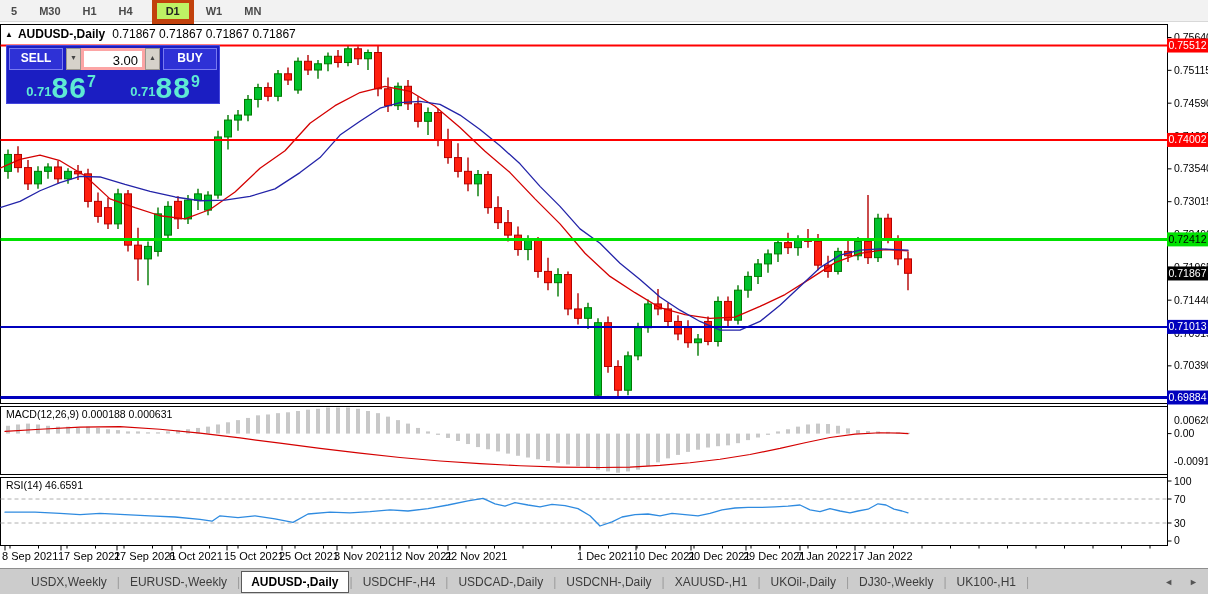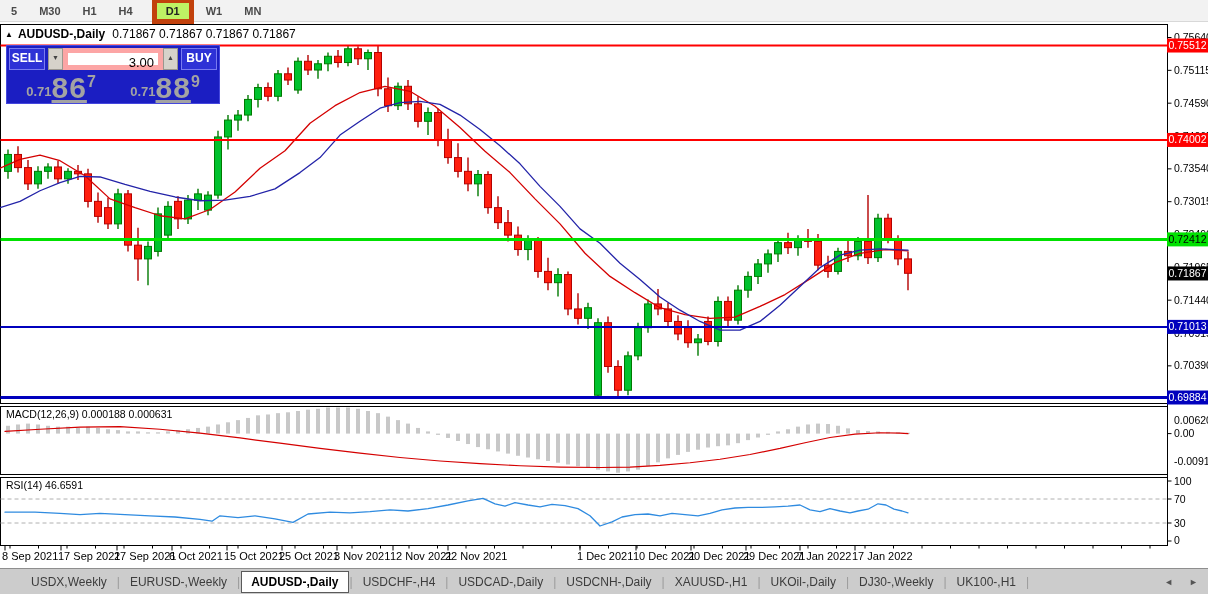--- a/index.html
+++ b/index.html
@@ -17,31 +17,31 @@
   
   #chart-title { position:absolute; left:5px; top:27px; display:flex; align-items:center;
     font-size:12px; font-weight:bold; color:#000; z-index:5; }
   #chart-title .tri { font-size:8px; margin-right:5px; color:#000; }
   #chart-title .ohlc { font-weight:normal; margin-left:7px; }
 
   
   #trade-panel { position:absolute; left:6px; top:45px; width:214px; height:59px;
     background:#1b1ec2; border:1px solid #4547de; z-index:6; padding:2px; }
   #trade-row1 { display:flex; height:22px; align-items:stretch; }
-  .trade-btn { width:36px; background:#2e31d6; border:1px solid #7a7bf0; color:#fff;
+  .trade-btn { width:54px; background:#2e31d6; border:1px solid #7a7bf0; color:#fff;
     font-size:12px; font-weight:bold; text-align:center; line-height:19px; cursor:pointer; }
   #vol-spinner { flex:1; display:flex; margin:0 3px; }
   .spin-btn { width:15px; background:#d6d2ca; border:1px solid #9a968e; color:#444;
     font-size:7px; text-align:center; line-height:18px; cursor:pointer; }
   #vol-value { flex:1; background:#fff; color:#000; font-size:13px; text-align:right;
-    padding:2px 4px 0 0; border:5px solid #fca5a5; }
-  #trade-row2 { display:flex; height:33px; color:#a3a3a3; }
+    padding:2px 4px 0 0; border:3px solid #fca5a5; }
+  #trade-row2 { display:flex; height:33px; color:#5eead4; }
   .px-cell { flex:1; display:flex; align-items:flex-end; justify-content:center; padding-bottom:1px; }
   .px-small { font-size:13px; font-weight:bold; margin-bottom:3px; }
-  .px-big { font-size:30px; font-weight:bold; line-height:28px; letter-spacing:1px;text-decoration:underline; }
+  .px-big { font-size:30px; font-weight:bold; line-height:28px; letter-spacing:1px; }
   .px-sup { font-size:16px; font-weight:bold; margin-bottom:11px; }
 
   
   #tab-bar { position:absolute; left:0; top:568px; width:1208px; height:26px;
     background:#cccccc; border-top:1px solid #8e8e8e; display:flex; align-items:center;
     padding-left:22px; font-size:12px; color:#3c3c3c; }
   .sym-tab { padding:3px 9px; cursor:pointer; white-space:nowrap; }
   .sym-tab.active { background:#ffffff; border:1px solid #5a5a5a; font-weight:bold; color:#000; }
   .tab-sep { color:#9a9a9a; padding:0 1px; }
   #tab-scroll { position:absolute; right:10px; top:0; height:26px; display:flex;

